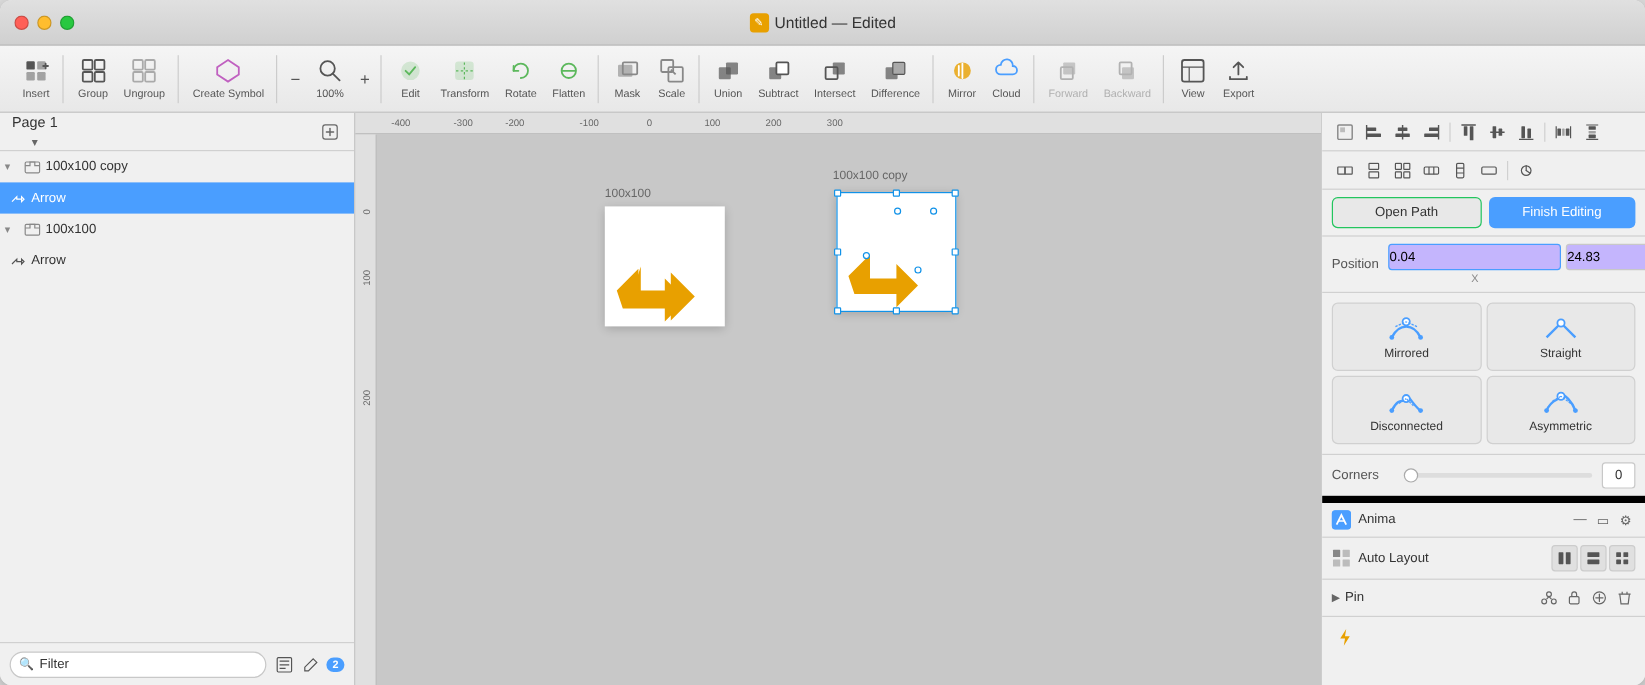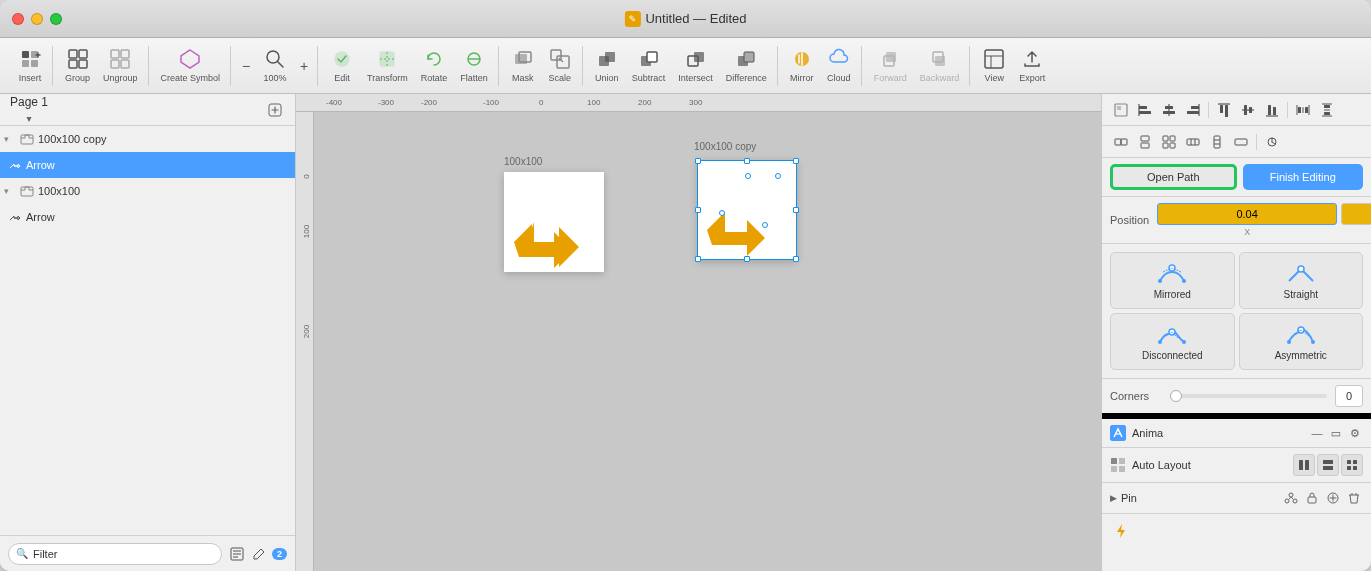--- a/index.html
+++ b/index.html
@@ -345,21 +345,21 @@
     .open-path-finish {
       display: flex;
       gap: 6px;
       padding: 6px 8px;
       border-bottom: 1px solid #d0d0d0;
     }
     .btn-open-path {
       flex: 1;
       height: 26px;
       background: #e8e8e8;
-      border: 3px solid #22c55e;
+      border: 1px solid #22c55e;
       border-radius: 5px;
       font-size: 11px;
       color: #333;
       cursor: pointer;
       display: flex;
       align-items: center;
       justify-content: center;
     }
     .btn-finish-editing {
       flex: 1;
@@ -393,25 +393,25 @@
     }
     .position-input-wrap {
       flex: 1;
       display: flex;
       flex-direction: column;
     }
     .position-input {
       height: 22px;
       border: 1px solid #4a9eff;
       border-radius: 3px;
-      padding: 0 18px;
-      font-size: 11px;
-      text-align: center;
+      padding: 0 0;
+      font-size: 11px;
+      text-align: left;
       outline: none;
-      background: #eab308;
+      background: #c4b5fd;
     }
     .position-input.normal {
       border: 1px solid #c8c8c8;
     }
     .position-sublabel {
       font-size: 9px;
       color: #888;
       text-align: center;
       margin-top: 2px;
     }

